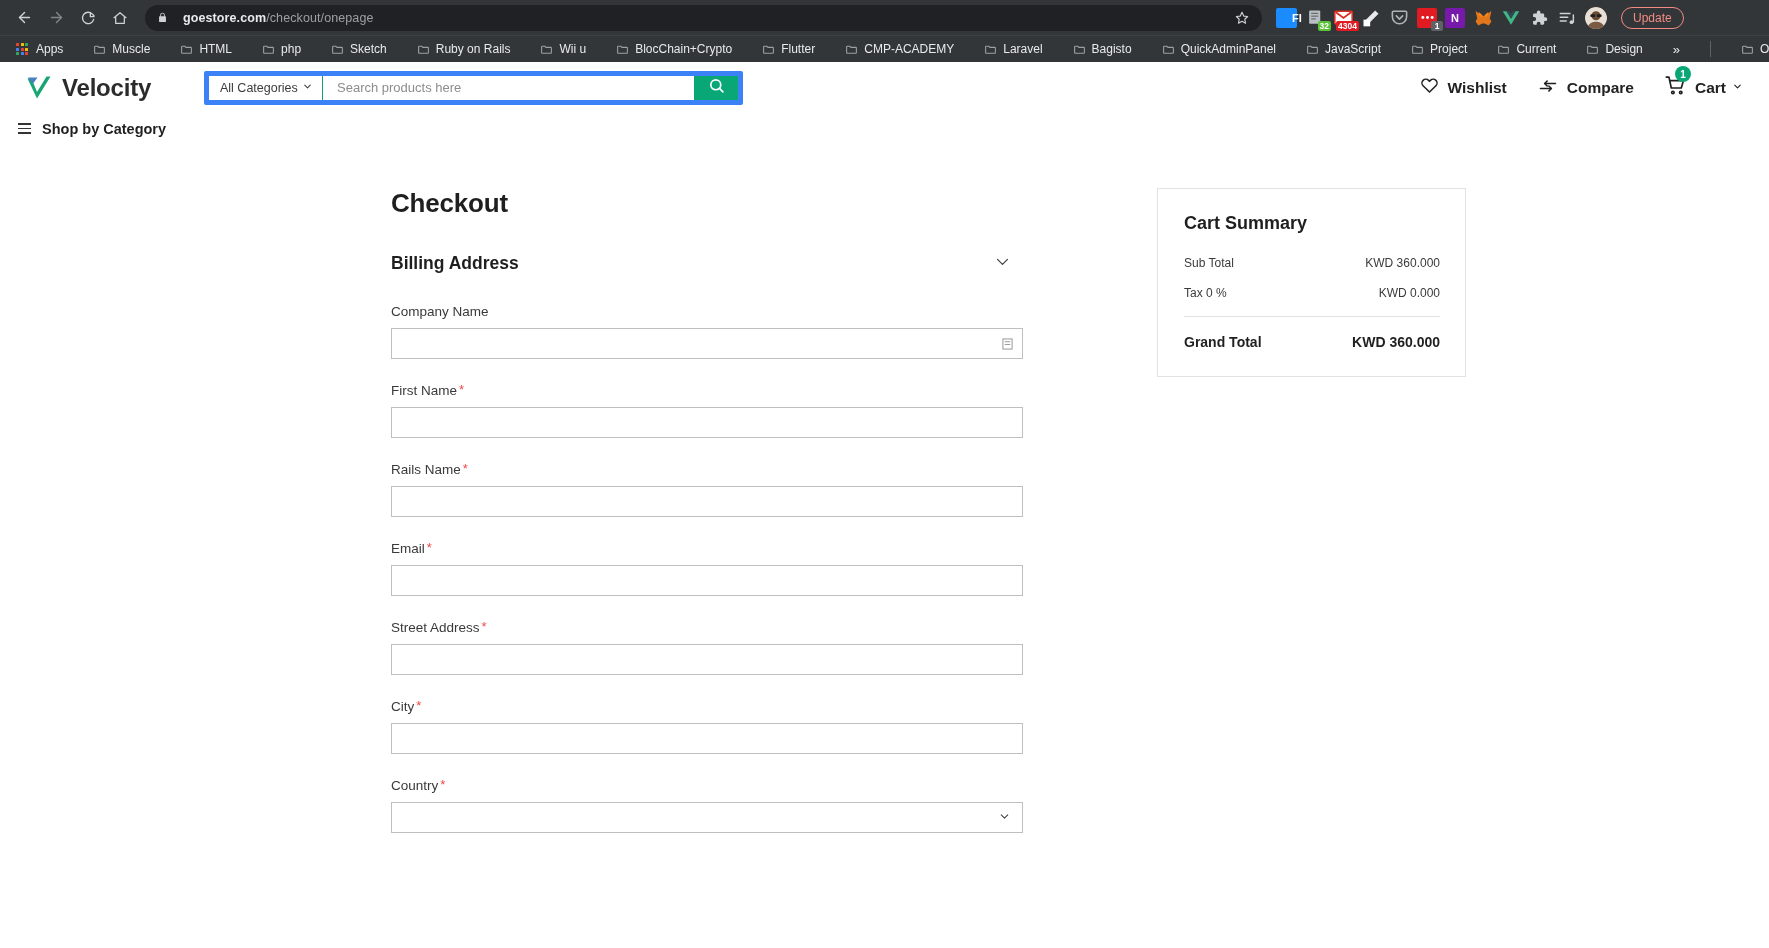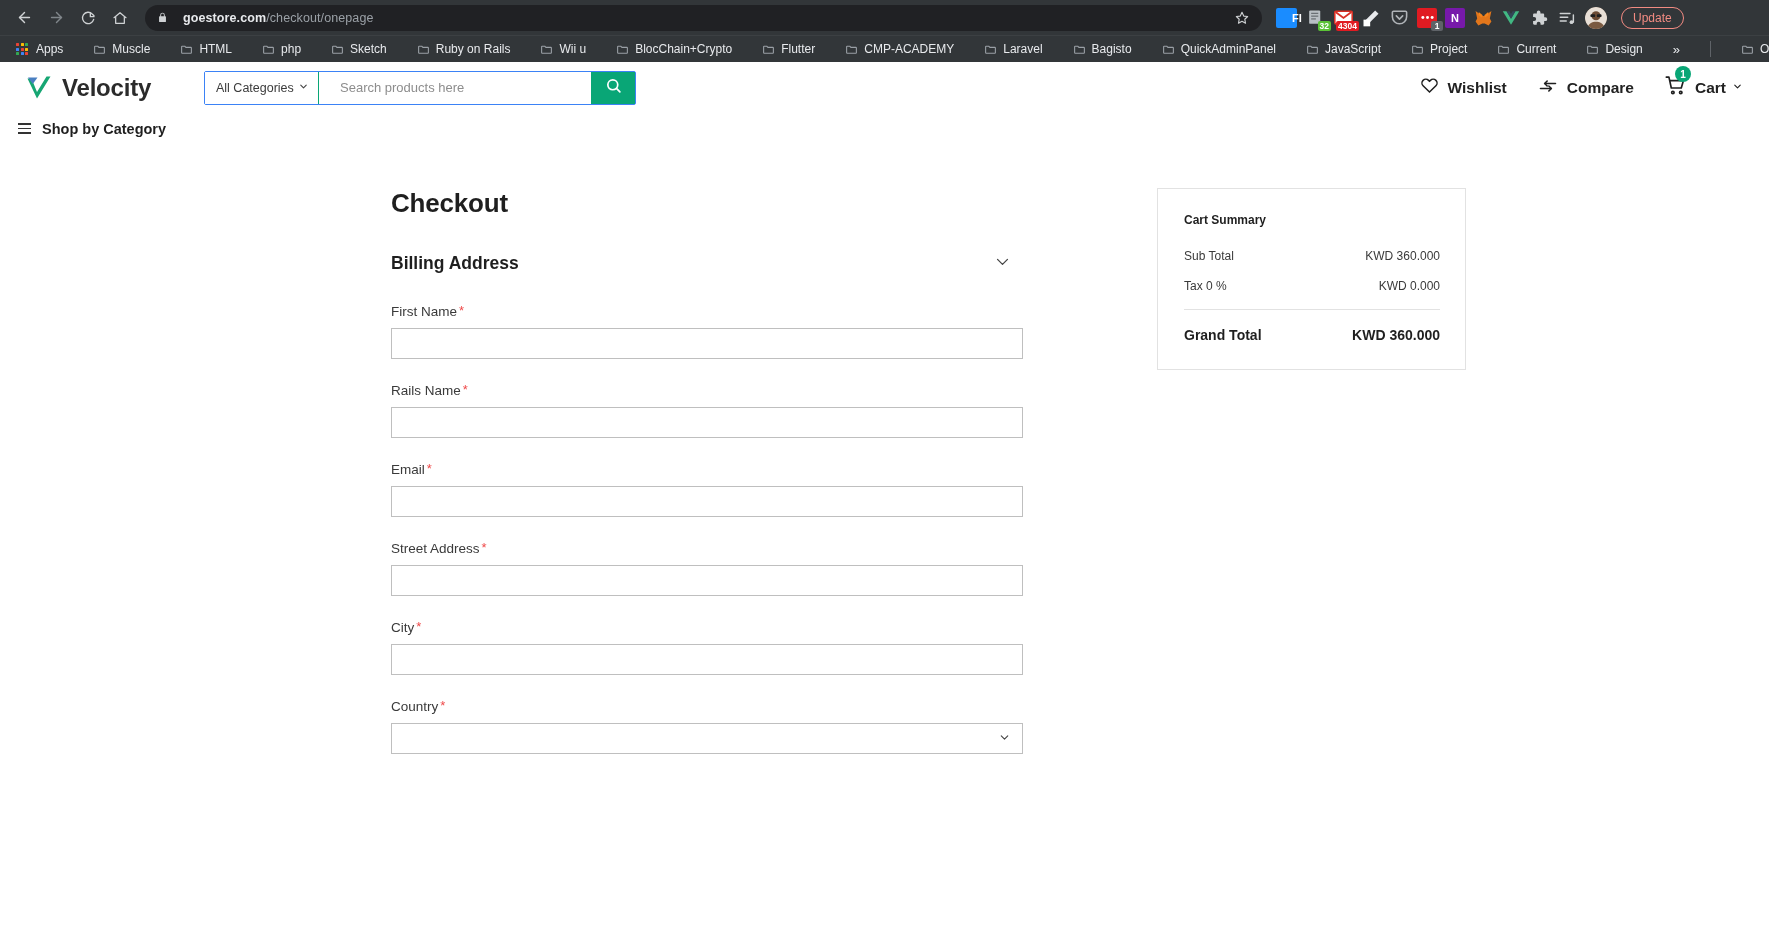--- a/index.html
+++ b/index.html
@@ -141,25 +141,24 @@
   }
   .logo { display:flex; align-items:center; gap: 10px; width: 178px; flex:0 0 auto;}
   .logo-mark { width: 26px; height: 28px; position: relative; }
   .logo-text {
     font-size: 24px; font-weight: 700; color: #2b2b2b; letter-spacing: -.2px;
   }
 
   .searchbar {
     display: flex; align-items: stretch;
     height: 34px;
-    width: 432px;
-    border: 1px solid #3b82f6;
+    width: 539px;
+    border: 5px solid #3b82f6;
     border-radius: 2px;
     flex: 0 0 auto;
-    gap: 7px;
   }
   .cat-select {
     width: 114px;
     display: flex; align-items: center; justify-content: space-between;
     padding: 0 9px 0 11px;
     font-size: 12.5px; color: #3b3b3b;
     border-right: 1px solid #09a676;
     background: #fff;
   }
   .cat-select .chev { color: #444; font-size: 10px; }
@@ -276,21 +275,21 @@
     pointer-events: none; color: #444;
   }
 
   
   .cart-summary {
     width: 309px;
     border: 1px solid #e2e2e2;
     background: #fff;
     padding: 24px 25px 26px 26px;
   }
-  .cs-title { font-size: 12px; font-weight: 700; color: #1f1f1f; margin-bottom: 22px;}
+  .cs-title { font-size: 18px; font-weight: 700; color: #1f1f1f; margin-bottom: 22px;}
   .cs-row {
     display:flex; justify-content: space-between; align-items: baseline;
     font-size: 12px; color: #3a3a3a;
     margin-bottom: 16px;
   }
   .cs-row .cs-val { color: #3a3a3a; }
   .cs-divider { border-top: 1px solid #e2e2e2; margin: 14px 0 17px;}
   .cs-row.total { font-size: 14px; font-weight: 700; color: #1f1f1f; margin-bottom: 0;}
   .cs-row.total .cs-val { font-weight: 700; color:#1f1f1f; }
 </style>
@@ -669,20 +668,35 @@
 
       <div class="section-head">
         <span class="section-title">Billing Address</span>
         <span class="collapse-chev">
           <svg width="17" height="17" viewBox="0 0 24 24" fill="none" stroke="currentColor" stroke-width="1.8" stroke-linecap="round" stroke-linejoin="round">
               <polyline points="5 9 12 16 19 9"></polyline>
             </svg>
         </span>
       </div>
 
+      <div class="field">
+        <label class="field-label">
+            <span>Company Name</span>
+          </label>
+        <div class="field-input-wrap">
+          <input class="field-input" type="text" value="" style="">
+          <span class="input-affix">
+            <svg width="11" height="12" viewBox="0 0 12 13" fill="none" stroke="#8e8e8e" stroke-width="1">
+                <rect x="1" y="1" width="10" height="11"></rect>
+                <line x1="3" y1="4" x2="9" y2="4"></line>
+                <line x1="3" y1="7" x2="9" y2="7"></line>
+              </svg>
+          </span>
+        </div>
+      </div>
 
       <div class="field">
         <label class="field-label">
             <span>First Name</span>
             <span class="req">*</span>
           </label>
         <input class="field-input" type="text" value="" style="">
       </div>
 
       <div class="field">

